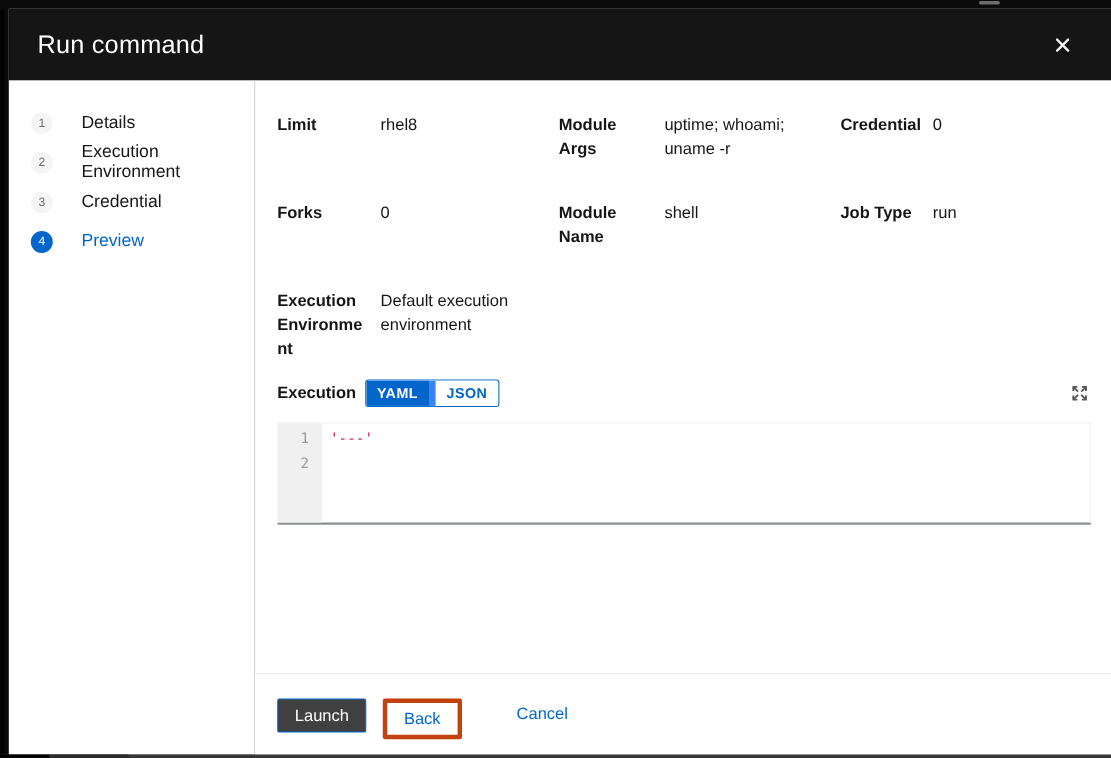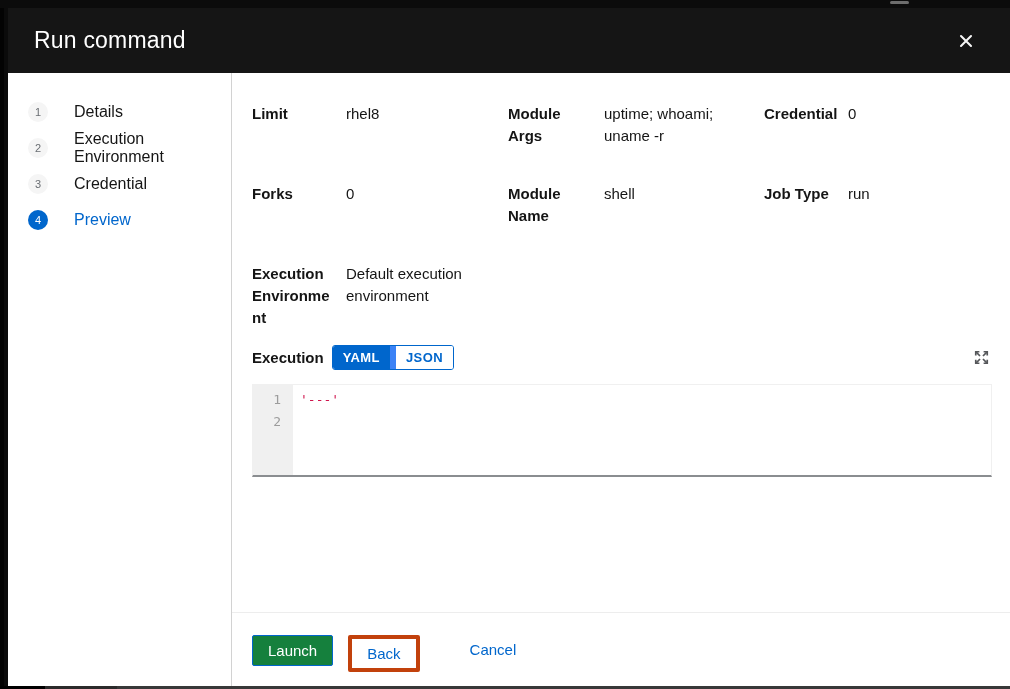--- a/index.html
+++ b/index.html
@@ -47,21 +47,21 @@
   .format-btn.selected { background:#0066cc; color:#fff; }
   .format-btn + .format-btn { border-left:6px solid #3b82f6; }
   .expand-btn { margin-left:auto; background:none; border:none; cursor:pointer; padding:2px; display:flex; }
 
   .editor { display:flex; margin-top:15px; height:93px; border:1px solid #f0f0f0; border-bottom:2px solid #8a8d90; background:#fff; font-family:"DejaVu Sans Mono", monospace; font-size:13px; line-height:22px; }
   .editor-gutter { width:40px; flex:0 0 40px; background:#f0f0f0; color:#9c9c9c; text-align:right; padding:4px 12px 0 0; user-select:none; }
   .editor-code { flex:1; padding:4px 0 0 7px; color:#d0164e; white-space:pre; cursor:text; }
 
   .content-footer { position:absolute; left:0; right:0; bottom:0; height:74px; border-top:1px solid #ededed; padding:22px 0 0 20px; background:#fff; display:flex; align-items:flex-start; }
   .btn { font-family:"Liberation Sans", sans-serif; font-size:15px; padding:6px 15px; border-radius:2px; cursor:pointer; line-height:17px; }
-  .btn-primary { background:#15803d; color:#fff; border:1px solid #0066cc; }
+  .btn-primary { background:#404040; color:#fff; border:1px solid #0066cc; }
   .btn-secondary { background:#fff; color:#0066cc; border:4px solid #c2410c; margin-left:15px; }
   .btn-link { background:none; color:#0066cc; border:none; margin-left:42px; padding:6px 8px; }
 </style>
 </head>
 <body>
 
 <div class="canvas">
 
   <div class="page-top-strip">
     <div class="page-pill"></div>

